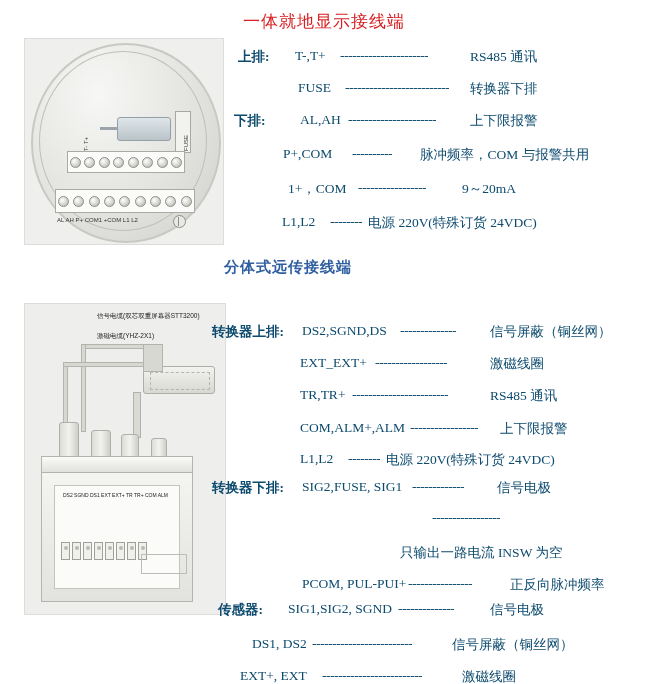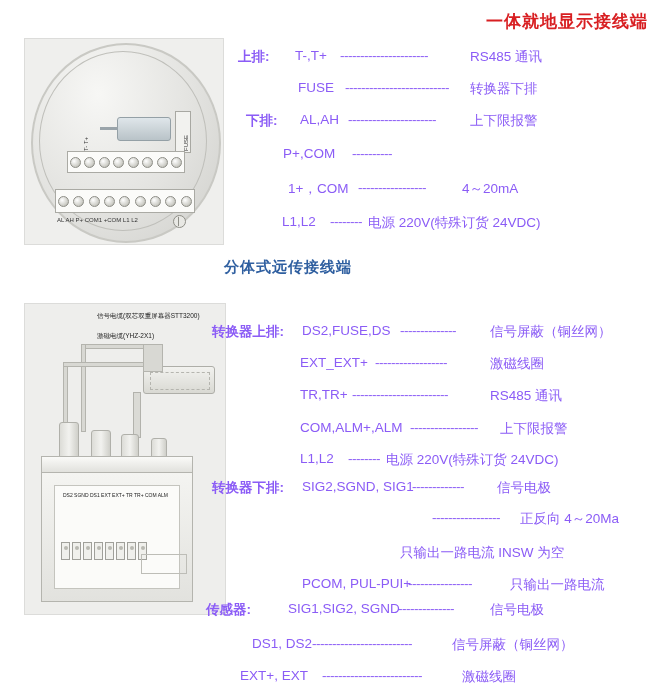--- a/index.html
+++ b/index.html
@@ -18,24 +18,24 @@
     position: relative;
     width: 648px;
     height: 684px;
   }
   
   .title-red {
     position: absolute;
     left: 0;
     top: 10px;
     width: 648px;
-    text-align: right;
+    text-align: center;
     color: #d81f22;
     font-size: 17px;
-    font-weight: bold;
+    font-weight: normal;
     letter-spacing: 1px;
   }
   .title-blue {
     position: absolute;
     left: 0;
     top: 258px;
     width: 576px;
     text-align: center;
     color: #2f5fa0;
     font-size: 15px;
@@ -268,23 +268,23 @@
     top: 88px;
     width: 6px;
     height: 44px;
     background: #dadad5;
     border: 1px solid #b2b2ac;
   }
   
   .lbl {
     position: absolute;
     font-size: 13.5px;
-    color: #8b5cf6;
+    color: #0c4a6e;
     white-space: nowrap;
-    font-family: Liberation Sans, sans-serif;
+    font-family: Liberation Serif, serif;
   }
   .lbl.bold { font-weight: bold; }
   .lead-dash { letter-spacing: -0.5px; }
 </style>
 </head>
 <body>
 
 <div class="page">
 
   <div class="title-red">一体就地显示接线端</div>
@@ -323,31 +323,32 @@
 
   <div class="lbl bold" style="left:238px; top:48px;">上排:</div>
   <div class="lbl" style="left:295px; top:48px;">T-,T+</div>
   <div class="lbl lead-dash" style="left:340px; top:48px;">----------------------</div>
   <div class="lbl" style="left:470px; top:48px;">RS485 通讯</div>
 
   <div class="lbl" style="left:298px; top:80px;">FUSE</div>
   <div class="lbl lead-dash" style="left:345px; top:80px;">--------------------------</div>
   <div class="lbl" style="left:470px; top:80px;">转换器下排</div>
 
-  <div class="lbl bold" style="left:246px; top:112px;">下排:</div>
+  <div class="lbl bold" style="left:234px; top:112px;">下排:</div>
   <div class="lbl" style="left:300px; top:112px;">AL,AH</div>
   <div class="lbl lead-dash" style="left:348px; top:112px;">----------------------</div>
   <div class="lbl" style="left:470px; top:112px;">上下限报警</div>
 
   <div class="lbl" style="left:283px; top:146px;">P+,COM</div>
   <div class="lbl lead-dash" style="left:352px; top:146px;">----------</div>
+  <div class="lbl" style="left:420px; top:146px;">脉冲频率，COM 与报警共用</div>
 
   <div class="lbl" style="left:288px; top:180px;">1+，COM</div>
   <div class="lbl lead-dash" style="left:358px; top:180px;">-----------------</div>
-  <div class="lbl" style="left:462px; top:180px;">4～20mA</div>
+  <div class="lbl" style="left:462px; top:180px;">9～20mA</div>
 
   <div class="lbl" style="left:282px; top:214px;">L1,L2</div>
   <div class="lbl lead-dash" style="left:330px; top:214px;">--------</div>
   <div class="lbl" style="left:368px; top:214px;">电源 220V(特殊订货 24VDC)</div>
 
   <div class="title-blue">分体式远传接线端</div>
 
   <div class="photo2">
     <div class="p2-caption" style="left:72px; top:8px;">信号电缆(双芯双重屏幕器STT3200)</div>
     <div class="p2-caption" style="left:72px; top:28px;">激磁电缆(YHZ-2X1)</div>
@@ -394,55 +395,54 @@
           <span class="p2-term">
               <i></i>
             </span>
         </div>
         <div class="p2-wirebox"></div>
       </div>
     </div>
   </div>
 
   <div class="lbl bold" style="left:212px; top:323px;">转换器上排:</div>
-  <div class="lbl" style="left:302px; top:323px;">DS2,FUSE,DS</div>
+  <div class="lbl" style="left:302px; top:323px;">DS2,SGND,DS</div>
   <div class="lbl lead-dash" style="left:400px; top:323px;">--------------</div>
   <div class="lbl" style="left:490px; top:323px;">信号屏蔽（铜丝网）</div>
 
   <div class="lbl" style="left:300px; top:355px;">EXT_EXT+</div>
   <div class="lbl lead-dash" style="left:375px; top:355px;">------------------</div>
   <div class="lbl" style="left:490px; top:355px;">激磁线圈</div>
 
   <div class="lbl" style="left:300px; top:387px;">TR,TR+</div>
   <div class="lbl lead-dash" style="left:352px; top:387px;">------------------------</div>
   <div class="lbl" style="left:490px; top:387px;">RS485 通讯</div>
 
   <div class="lbl" style="left:300px; top:420px;">COM,ALM+,ALM</div>
   <div class="lbl lead-dash" style="left:410px; top:420px;">-----------------</div>
   <div class="lbl" style="left:500px; top:420px;">上下限报警</div>
 
   <div class="lbl" style="left:300px; top:451px;">L1,L2</div>
   <div class="lbl lead-dash" style="left:348px; top:451px;">--------</div>
   <div class="lbl" style="left:386px; top:451px;">电源 220V(特殊订货 24VDC)</div>
 
   <div class="lbl bold" style="left:212px; top:479px;">转换器下排:</div>
-  <div class="lbl" style="left:302px; top:479px;">SIG2,SGND, SIG1</div>
+  <div class="lbl" style="left:302px; top:479px;">SIG2,FUSE, SIG1</div>
   <div class="lbl lead-dash" style="left:412px; top:479px;">-------------</div>
   <div class="lbl" style="left:497px; top:479px;">信号电极</div>
 
   <div class="lbl lead-dash" style="left:432px; top:510px;">-----------------</div>
-  <div class="lbl" style="left:520px; top:510px;">正反向 4～20Ma</div>
 
   <div class="lbl" style="left:400px; top:544px;">只输出一路电流 INSW 为空</div>
 
   <div class="lbl" style="left:302px; top:576px;">PCOM, PUL-PUI+</div>
   <div class="lbl lead-dash" style="left:408px; top:576px;">----------------</div>
-  <div class="lbl" style="left:510px; top:576px;">只输出一路电流</div>
-
-  <div class="lbl bold" style="left:206px; top:601px;">传感器:</div>
+  <div class="lbl" style="left:510px; top:576px;">正反向脉冲频率</div>
+
+  <div class="lbl bold" style="left:218px; top:601px;">传感器:</div>
   <div class="lbl" style="left:288px; top:601px;">SIG1,SIG2, SGND</div>
   <div class="lbl lead-dash" style="left:398px; top:601px;">--------------</div>
   <div class="lbl" style="left:490px; top:601px;">信号电极</div>
 
   <div class="lbl" style="left:252px; top:636px;">DS1, DS2</div>
   <div class="lbl lead-dash" style="left:312px; top:636px;">-------------------------</div>
   <div class="lbl" style="left:452px; top:636px;">信号屏蔽（铜丝网）</div>
 
   <div class="lbl" style="left:240px; top:668px;">EXT+, EXT</div>
   <div class="lbl lead-dash" style="left:322px; top:668px;">-------------------------</div>

